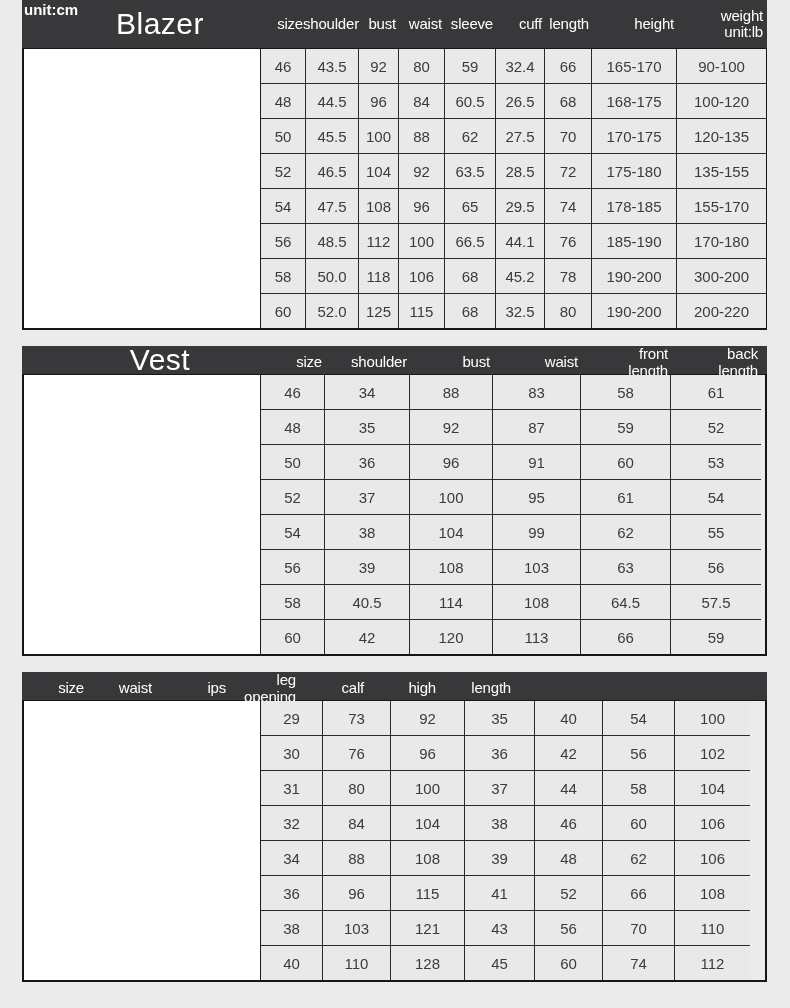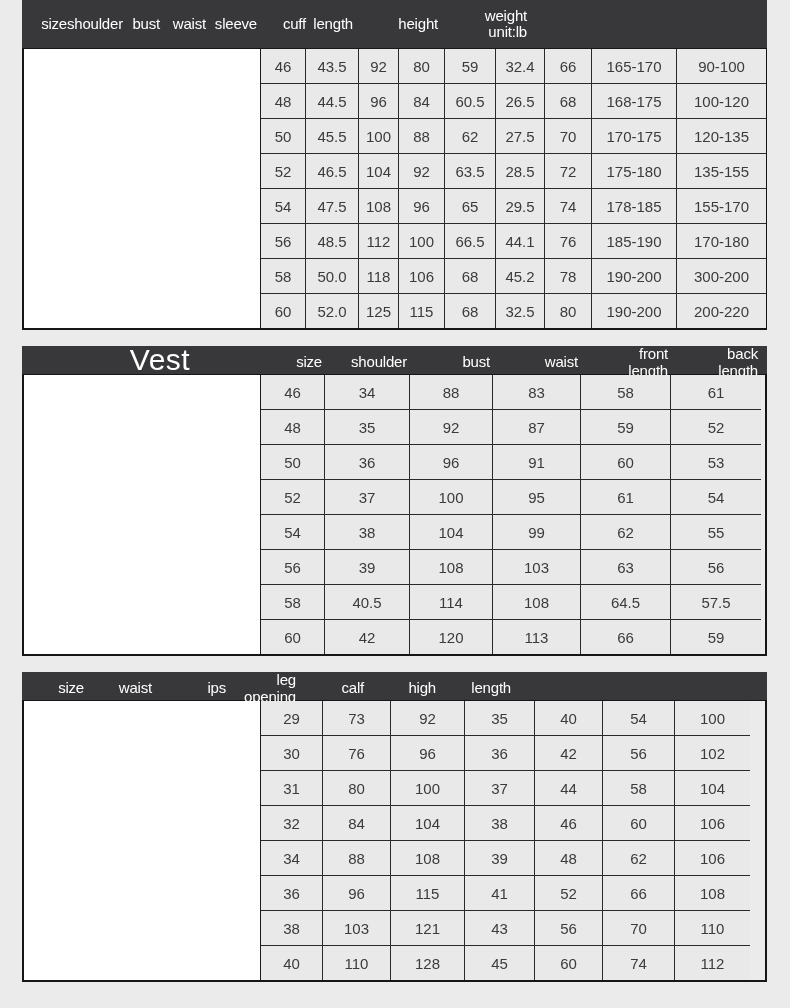--- a/index.html
+++ b/index.html
@@ -88,20 +88,24 @@
   .w-vest   { width: 500px; }
   .w-pants  { width: 489px; }
 </style>
 </head>
 <body>
 
 <div class="page">
 
   <div class="size-table">
     <div class="thead h48">
+      <div class="title-area">
+        <span class="unit-label">unit:cm</span>
+        <span class="table-title">Blazer</span>
+      </div>
       <div class="hcols cols-blazer w-blazer">
           <div class="hcell">size</div>
           <div class="hcell">shoulder</div>
           <div class="hcell">bust</div>
           <div class="hcell">waist</div>
           <div class="hcell">sleeve</div>
           <div class="hcell">cuff</div>
           <div class="hcell">length</div>
           <div class="hcell">height</div>
           <div class="hcell">weight

